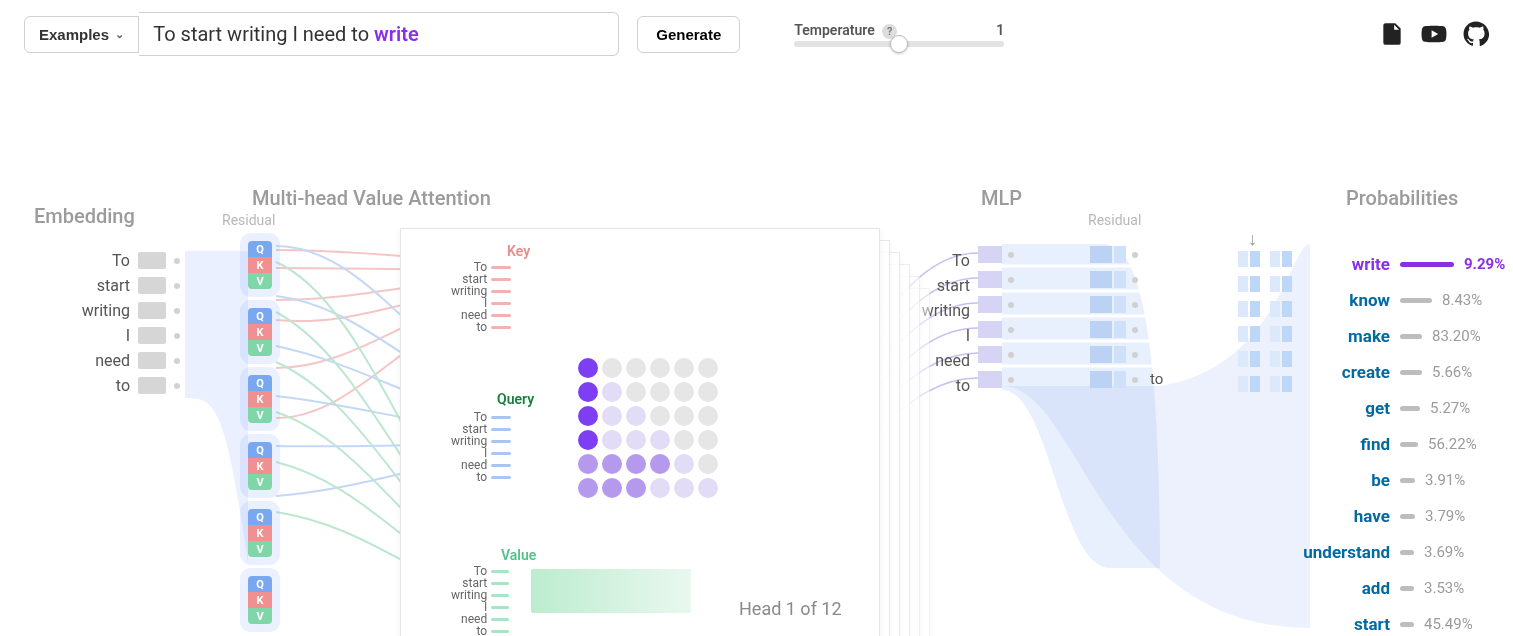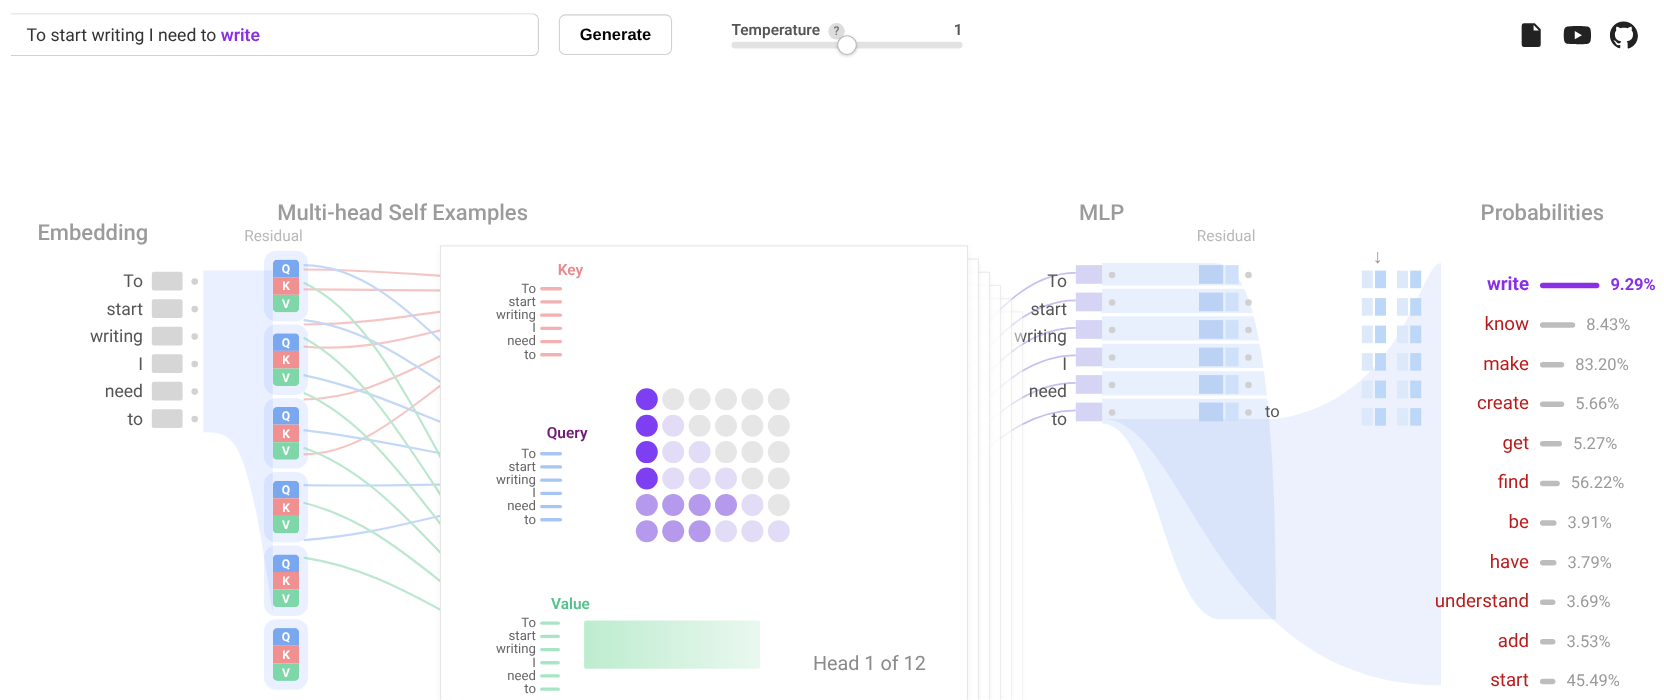--- a/index.html
+++ b/index.html
@@ -43,21 +43,21 @@
     align-items: center;
     gap: 6px;
     cursor: pointer;
   }
   .examples-btn .chev { font-size: 11px; color: #666; }
   .prompt-input {
     border: 1px solid #d0d0d0;
     border-left: none;
     border-radius: 0 6px 6px 0;
     padding: 9px 14px;
-    font-size: 16px;
+    font-size: 20px;
     width: 480px;
     color: #333;
     outline: none;
     margin-left: -14px;
   }
   .prompt-input .accent { color: #8b2fe6; font-weight: 600; }
   .generate-btn {
     border: 1px solid #d0d0d0;
     background: #fff;
     border-radius: 6px;
@@ -122,21 +122,21 @@
     box-shadow:0 2px 6px rgba(0,0,0,.06);
   }
   .card.c0{top:0;left:0;z-index:6;}
   .card.c1{top:12px;left:10px;z-index:5;opacity:.9;}
   .card.c2{top:24px;left:20px;z-index:4;opacity:.8;}
   .card.c3{top:36px;left:30px;z-index:3;opacity:.7;}
   .card.c4{top:48px;left:40px;z-index:2;opacity:.6;}
   .card.c5{top:60px;left:50px;z-index:1;opacity:.5;}
 
   .mini-label { position:absolute; font-size:14px; font-weight:600;}
-  .lbl-key{color:#e98b8b;} .lbl-query{color:#701a75;} .lbl-value{color:#54c28c;}
+  .lbl-key{color:#e98b8b;} .lbl-query{color:#15803d;} .lbl-value{color:#54c28c;}
   .lbl-out{color:#a48fe0;}
 
   .mini-tokens{position:absolute;font-size:12px;color:#666;text-align:right;line-height:12px;}
   .mini-tokens div{height:12px;}
   .mini-bar{display:inline-block;height:3px;border-radius:2px;margin-left:4px;vertical-align:middle;}
   .bar-key{background:#f3b1b1;width:20px;} .bar-query{background:#a8c6f5;width:20px;}
   .bar-val{background:#a8e5c5;width:18px;}
   .val-block{position:absolute;width:160px;height:44px;background:linear-gradient(90deg,#bdeccf 0%,#e9f8ef 100%);border-radius:2px;}
 
   
@@ -161,39 +161,43 @@
   .arrow-down{position:absolute;left:1248px;top:160px;font-size:18px;color:#999;}
 
   .far-blocks{position:absolute;left:1238px;top:178px;}
   .far-row{display:flex;height:25px;gap:2px;align-items:center;}
   .far-cell{width:10px;height:16px;background:#bcd7f7;}
   .far-cell.l{background:#dce9fb;}
 
   
   .probs{position:absolute;left:1290px;top:184px;display:flex;flex-direction:column;gap:12px;}
   .prob-row{display:flex;align-items:center;gap:10px;height:24px;}
-  .prob-word{width:100px;text-align:right;font-size:17px;color:#b91c1c;font-weight:400;}
+  .prob-word{width:100px;text-align:right;font-size:17px;color:#0369a1;font-weight:700;}
   .prob-bar{height:5px;border-radius:3px;}
   .prob-val{font-size:15px;color:#9b9b9b;width:60px;}
   .prob-row.top .prob-word{color:#8b2fe6;font-weight:700;}
   .prob-row.top .prob-val{color:#8b2fe6;font-weight:700;}
 
   .head-label{position:absolute;font-size:18px;color:#8a8a8a;}
 
   
   svg.flow{position:absolute;top:0;left:0;pointer-events:none;}
 
   .residual-pill{position:absolute;font-size:14px;color:#b8b8b8;}
   .to-mid-label{position:absolute;font-size:15px;color:#555;}
 </style>
 </head>
 <body>
 
 <div class="header">
 
+  <button class="examples-btn">
+    <span>Examples</span>
+    <span class="chev">⌄</span>
+  </button>
 
   <div class="prompt-input" contenteditable="true" style="">
     <span>To start writing I need to </span><span class="accent">write</span>
   </div>
 
   <button class="generate-btn">Generate</button>
 
   <div class="temp-wrap">
     <div class="temp-label-row">
       <span>
@@ -214,21 +218,21 @@
       </svg>
     <svg class="hicon" viewBox="0 0 24 24">
         <path d="M12 .5C5.6.5.5 5.6.5 12c0 5.1 3.3 9.4 7.9 10.9.6.1.8-.2.8-.6v-2c-3.2.7-3.9-1.5-3.9-1.5-.5-1.3-1.3-1.7-1.3-1.7-1-.7.1-.7.1-.7 1.2.1 1.8 1.2 1.8 1.2 1 1.8 2.7 1.3 3.4 1 .1-.8.4-1.3.7-1.6-2.6-.3-5.3-1.3-5.3-5.8 0-1.3.5-2.3 1.2-3.1-.1-.3-.5-1.5.1-3.1 0 0 1-.3 3.3 1.2.9-.3 2-.4 3-.4s2.1.1 3 .4c2.3-1.5 3.3-1.2 3.3-1.2.6 1.6.2 2.8.1 3.1.8.8 1.2 1.8 1.2 3.1 0 4.5-2.7 5.5-5.3 5.8.4.4.8 1.1.8 2.2v3.3c0 .4.2.7.8.6 4.6-1.5 7.9-5.8 7.9-10.9C23.5 5.6 18.4.5 12 .5z"></path>
       </svg>
   </div>
 </div>
 
 <div class="canvas">
 
   <div class="section-title" style="left:34px;top:136px">Embedding</div>
-  <div class="section-title" style="left:252px;top:118px">Multi-head Self Examples</div>
+  <div class="section-title" style="left:252px;top:118px">Multi-head Value Attention</div>
   <div class="sub-title residual-pill" style="left:222px;top:144px">Residual</div>
   <div class="section-title" style="left:981px;top:118px">MLP</div>
   <div class="sub-title residual-pill" style="left:1088px;top:144px">Residual</div>
   <div class="section-title" style="left:1346px;top:118px">Probabilities</div>
 
   <div class="emb-tokens" id="emb-tokens">
       <div class="emb-row">
         <span class="emb-word">To</span>
         <span class="emb-box"></span>
         <span class="emb-dot"></span>

